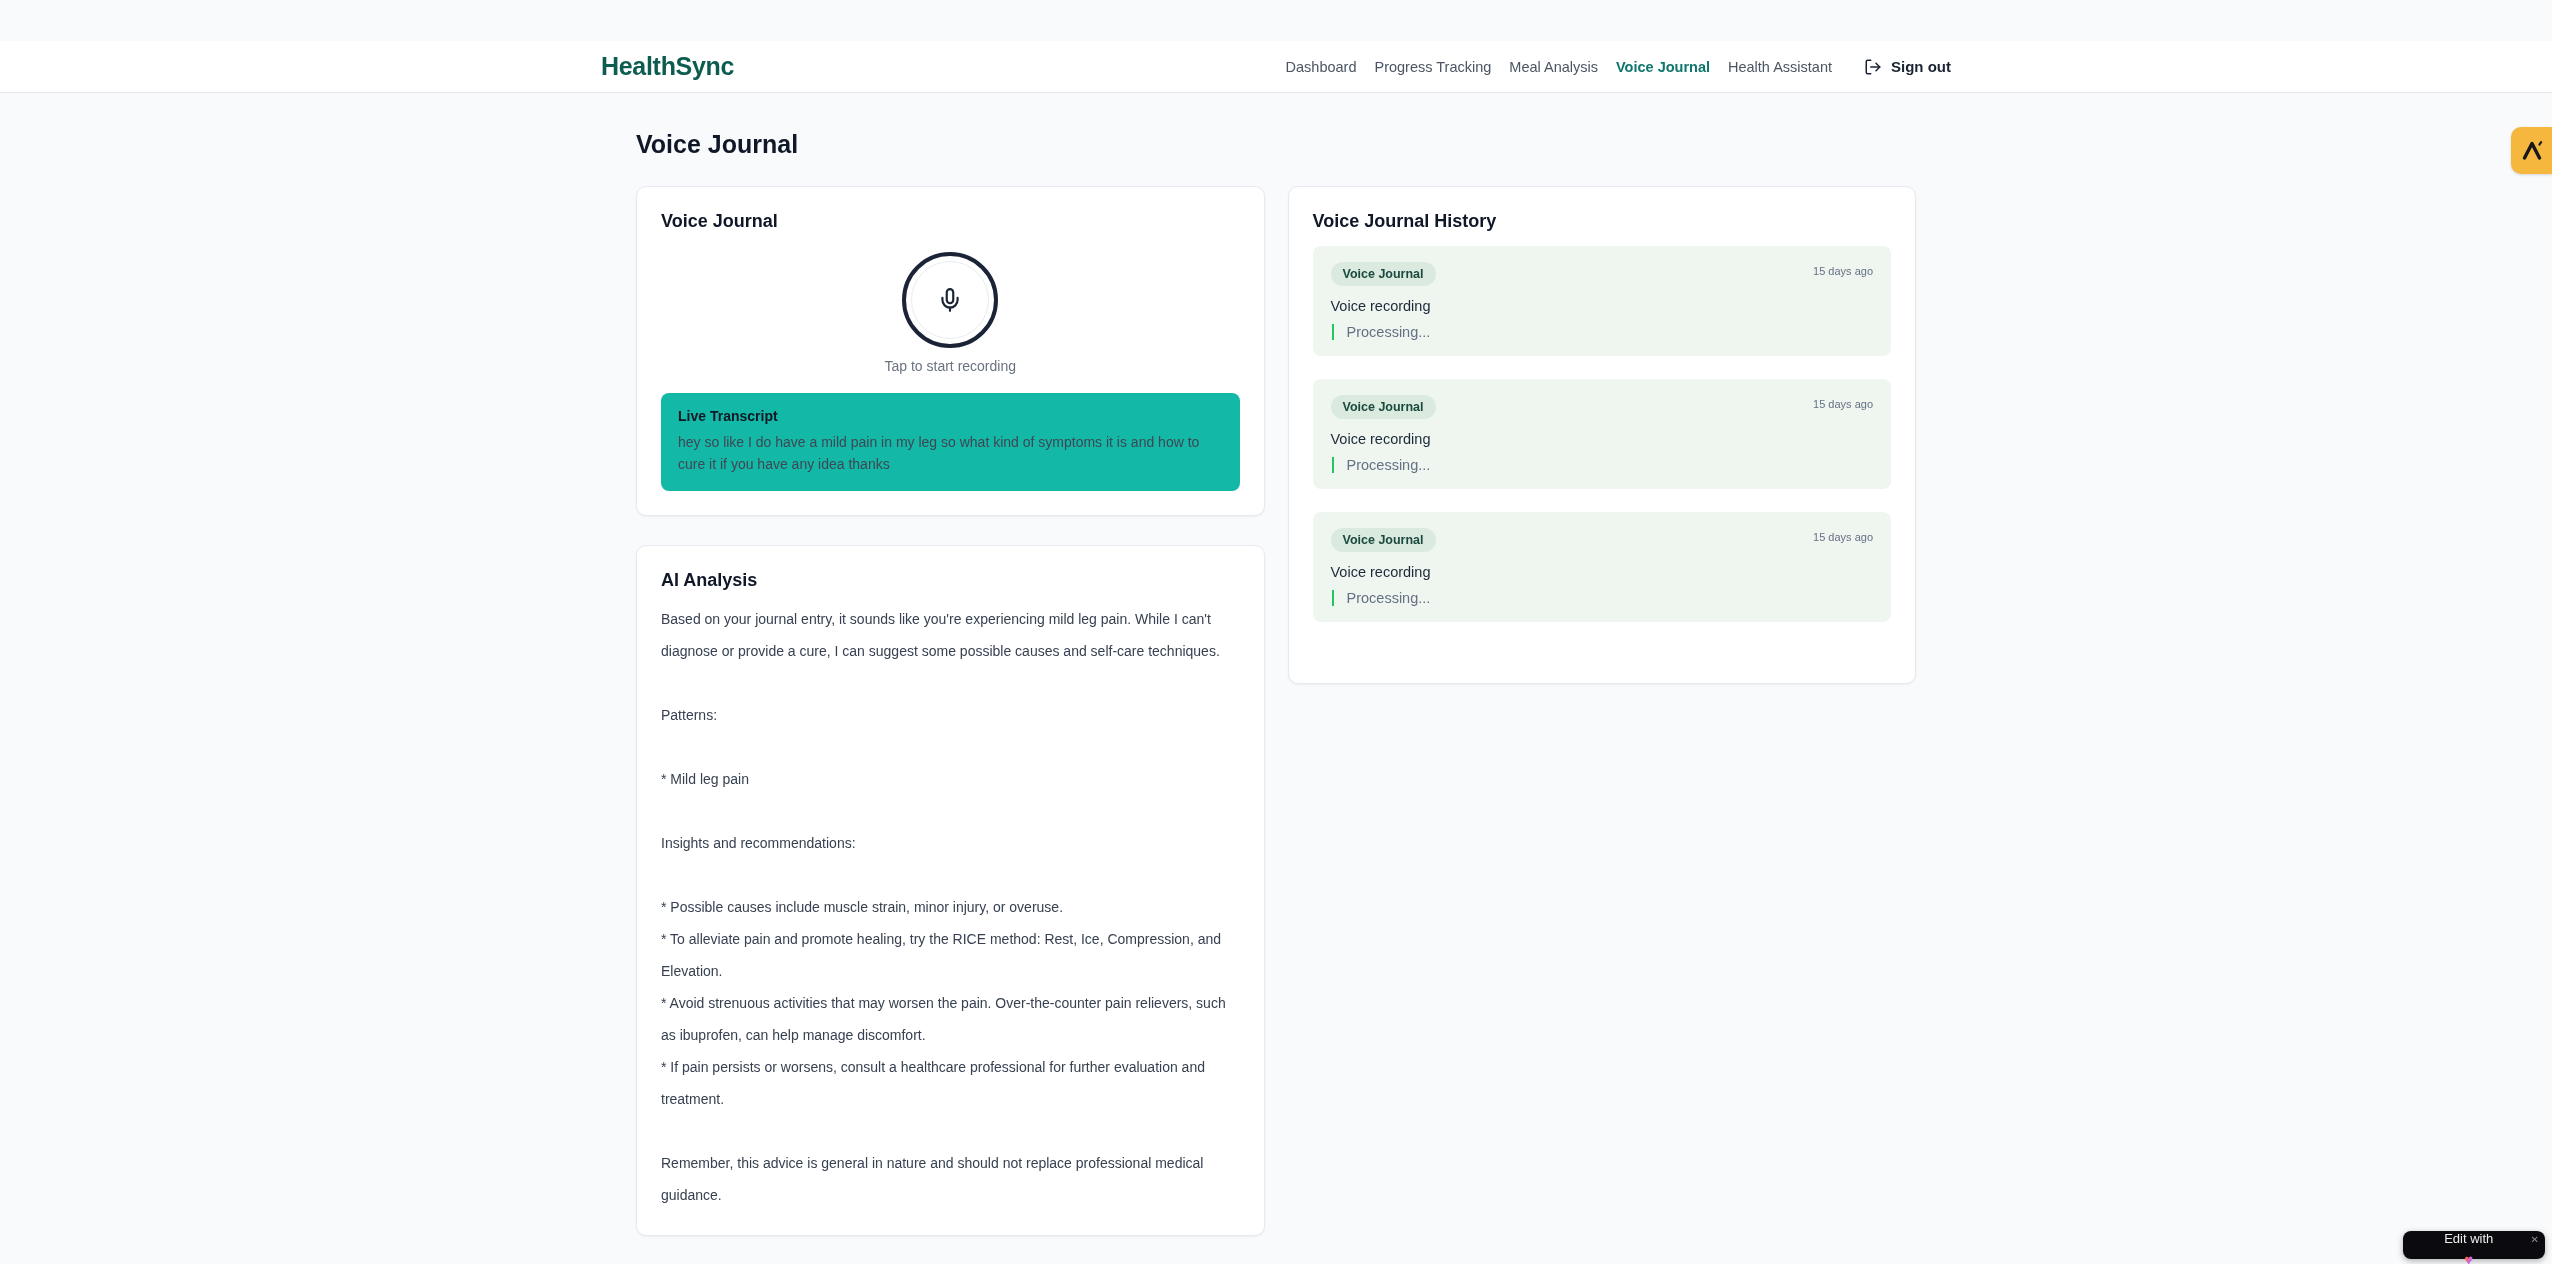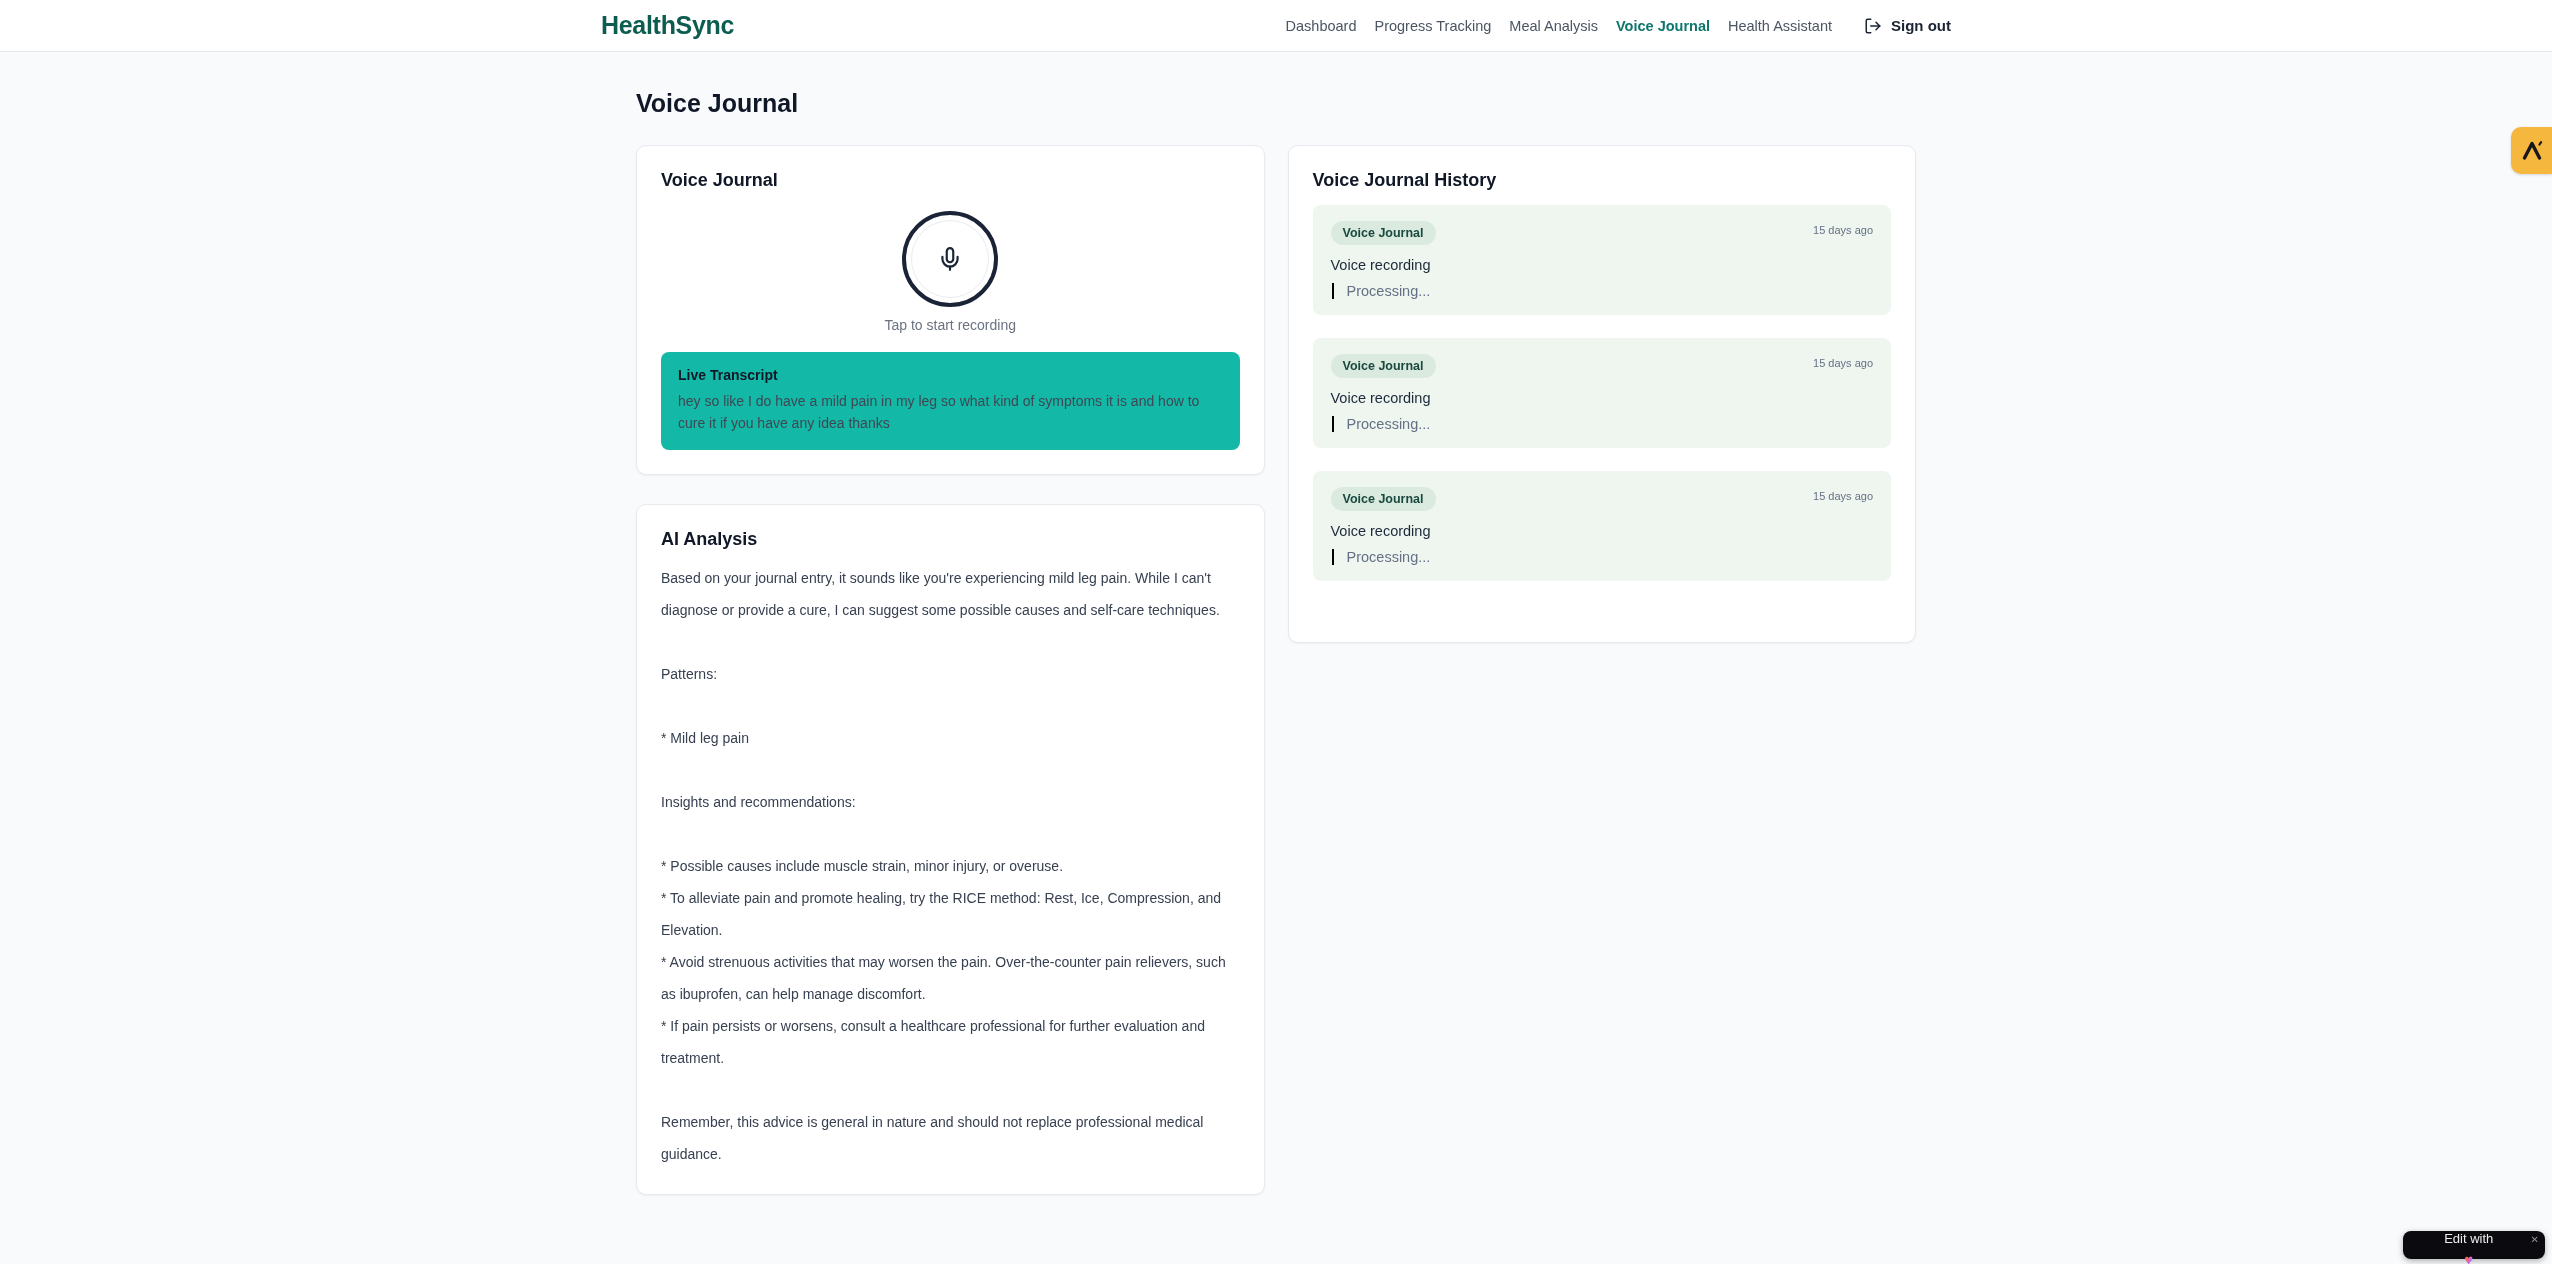--- a/index.html
+++ b/index.html
@@ -8,21 +8,21 @@
     width:2552px; height:1264px;
     background:#f8fafc;
     font-family:"Liberation Sans", sans-serif;
     color:#101828;
     position:relative;
     overflow:hidden;
   }
 
   
   .header {
-    height:52px; background:#ffffff; border-bottom:1px solid #e5e7eb;
+    height:52px; background:#ffffff; border-bottom:1px solid #e5e7eb;margin-top:41px;
   }
   .header-inner {
     width:1350px; height:100%; margin:0 auto;
     display:flex; align-items:center; justify-content:space-between;
   }
   .logo {
     font-size:25px; font-weight:800; color:#0d5c50; letter-spacing:-0.3px;
   }
   .nav { display:flex; align-items:center; gap:18px; }
   .nav-link {
@@ -83,21 +83,21 @@
   .entry + .entry { margin-top:23px; }
   .entry-head { display:flex; align-items:flex-start; justify-content:space-between; }
   .entry-badge {
     background:#dbeadf; color:#19493f; font-size:12.5px; font-weight:700;
     padding:5px 12px; border-radius:999px; display:inline-block;
   }
   .entry-time { font-size:11px; color:#667085; margin-top:3px; }
   .entry-label { font-size:14.5px; color:#1d2939; margin-top:12px; }
   .entry-status {
     margin-top:10px; margin-left:1px; font-size:14.5px; color:#667085;
-    border-left:2px solid #000000; padding-left:13px;
+    border-left:2px solid #22c55e; padding-left:13px;
   }
 
   
   .feedback-tab {
     position:absolute; right:0; top:127px; width:41px; height:47px;
     background:#f6b73e; border-radius:10px 0 0 10px;
     display:flex; align-items:center; justify-content:center;
     cursor:pointer; box-shadow:0 1px 3px rgba(0,0,0,0.15);
   }
   .feedback-tab svg { width:24px; height:24px; }

